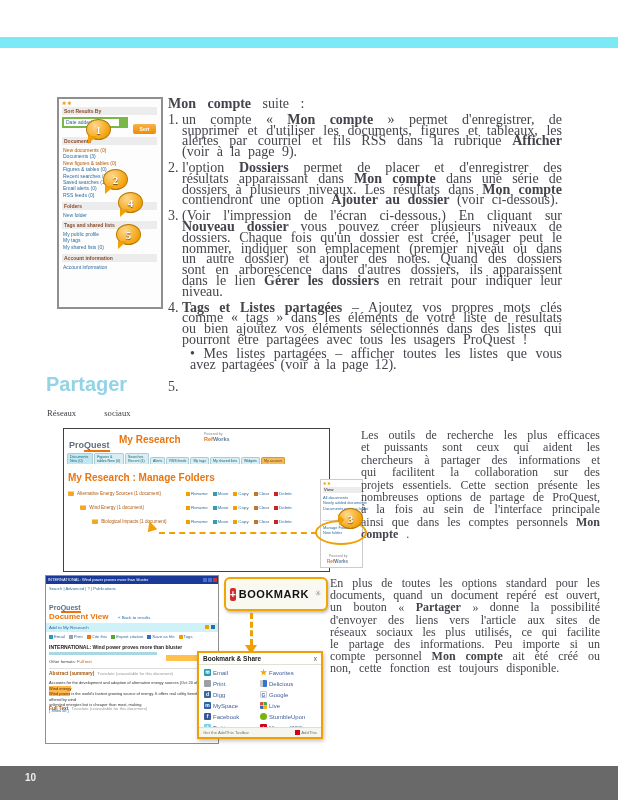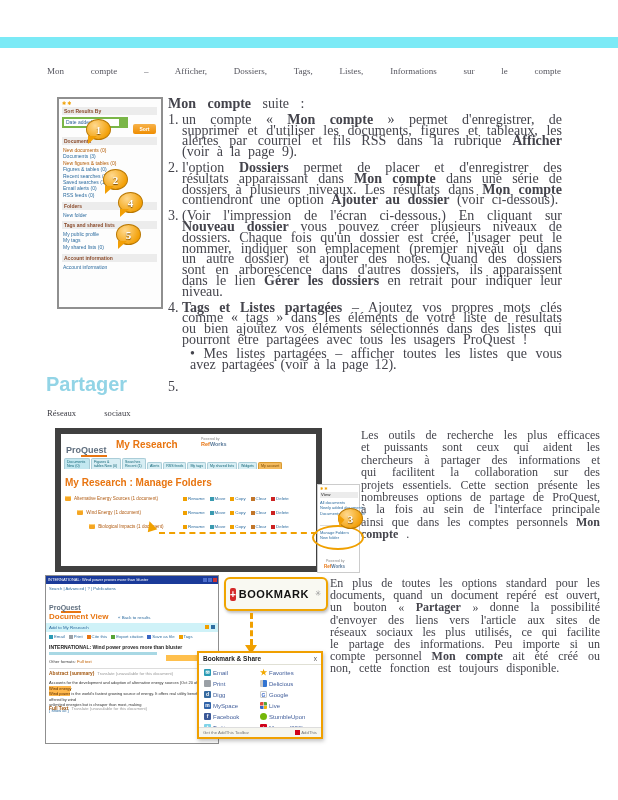--- a/index.html
+++ b/index.html
@@ -53,22 +53,22 @@
              background:radial-gradient(circle at 35% 30%, #ffd98f, #f29f05 75%);
              border:1px solid #b97700; color:#fff; font-weight:bold; font-size:11px;
              text-align:center; line-height:20px; z-index:6; font-family:"Liberation Serif",serif;
              text-shadow:0 1px 1px #7a4c00; }
   .callout::after { content:""; position:absolute; left:1px; bottom:-5px; width:0; height:0;
                     border-top:8px solid #f29f05; border-right:9px solid transparent; }
   .tail-left::after { left:-5px; bottom:4px; border-top:8px solid #f29f05; border-right:none;
                       border-left:9px solid transparent; transform:rotate(40deg); }
 
   
-  .shot2 { position:absolute; left:55px; top:428px; width:267px; height:144px; background:#fff;
-           border:6px solid #404040; font-family:"Liberation Sans",sans-serif; }
+  .shot2 { position:absolute; left:63px; top:428px; width:267px; height:144px; background:#fff;
+           border:1px solid #404040; font-family:"Liberation Sans",sans-serif; }
   .pqlogo { font-size:9px; font-weight:bold; color:#5f6e7e; }
   .pqlogo .q { border-bottom:2px solid #e87511; }
   .mr-title { color:#e87511; font-weight:bold; font-size:10px; }
   .pwb { font-size:3.5px; color:#888; line-height:4px; }
   .rw { font-size:5.5px; font-weight:bold; line-height:6px; }
   .rw .r1 { color:#e87511; } .rw .r2 { color:#5a7a9a; }
   .tabbar { position:absolute; left:3px; top:24px; display:flex; align-items:flex-end; }
   .tab { background:#d8eef4; border:1px solid #aacdd8; border-bottom:none; border-radius:2px 2px 0 0;
          margin-right:1px; padding:1px 2px; font-size:3.6px; line-height:4.2px; color:#106577; }
   .tab.sel { background:#c2e7f0; }
@@ -180,21 +180,20 @@
   .footer { position:absolute; left:0; top:766px; width:618px; height:34px; background:#696969; }
   .pagenum { position:absolute; left:25px; top:6px; color:#ededed; font-weight:bold; font-size:10px;
              font-family:"Liberation Sans",sans-serif; }
 </style>
 </head>
 <body>
 
 <div class="page">
   <div class="band"></div>
 
-  <div class="doctitle">Mon compte – Afficher, Dossiers, Tags, Listes, Informations sur le compte</div>
 
   <div class="shot1">
     <div class="abs stars" style="left:3px;top:1px;">✱✱</div>
     <div class="s1bar" style="top:8px;">Sort Results By</div>
     <div class="dd">
       <span>Date added</span>
       <span class="ddbtn"></span>
     </div>
     <div class="sortbtn">Sort</div>
     <div class="s1bar" style="top:38px;">Documents</div>
@@ -503,13 +502,16 @@
       <span>Get the AddThis Toolbar</span>
       <span class="ad">
           <span class="adic"></span>
           <span>AddThis</span>
         </span>
     </div>
   </div>
 
   <div class="para" style="left:330px;top:577px;width:270px;line-height:12.2px;"><span>En plus de toutes les options standard pour les documents, quand un document repéré est ouvert, un bouton « </span><span class="b">Partager</span><span> » donne la possibilité d'envoyer des liens vers l'article aux sites de réseaux sociaux les plus utilisés, ce qui facilite le partage des informations. Peu importe si un compte personnel </span><span class="b">Mon compte</span><span> ait été créé ou non, cette fonction est toujours disponible.</span></div>
 
+  <div class="footer">
+    <span class="pagenum">10</span>
+  </div>
 </div>
 
 </body></html>

